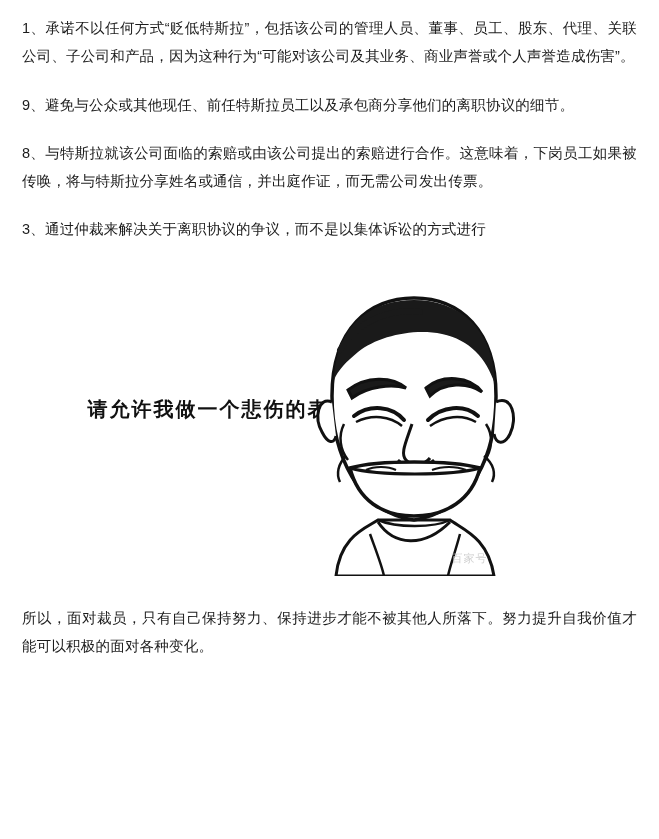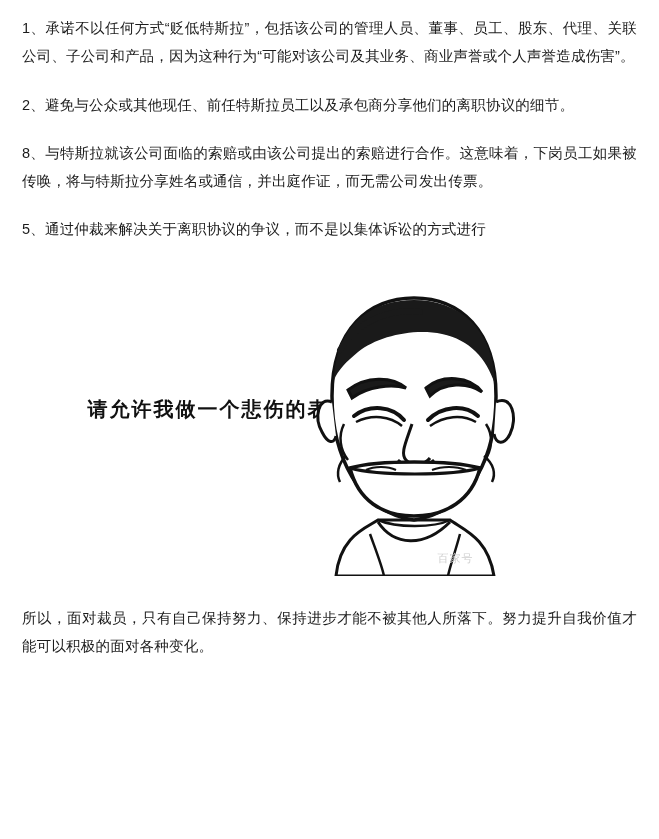--- a/index.html
+++ b/index.html
@@ -57,37 +57,37 @@
   }
   .meme-figure {
     position: absolute;
     right: 66px;
     top: 6px;
     width: 270px;
     height: 292px;
   }
   .watermark {
     position: absolute;
-    right: 136px;
+    right: 122px;
     bottom: 12px;
     font-size: 11px;
     color: #cfcfcf;
     letter-spacing: 1px;
   }
   svg { display: block; }
 </style>
 </head>
 <body>
 
 <div class="page">
 
   <p class="para">1、承诺不以任何方式“贬低特斯拉”，包括该公司的管理人员、董事、员工、股东、代理、关联公司、子公司和产品，因为这种行为“可能对该公司及其业务、商业声誉或个人声誉造成伤害”。</p>
-  <p class="para">2、避免与公众或其他现任、前任特斯拉员工以及承包商分享他们的离职协议的细节。</p>
+  <p class="para">9、避免与公众或其他现任、前任特斯拉员工以及承包商分享他们的离职协议的细节。</p>
   <p class="para">8、与特斯拉就该公司面临的索赔或由该公司提出的索赔进行合作。这意味着，下岗员工如果被传唤，将与特斯拉分享姓名或通信，并出庭作证，而无需公司发出传票。</p>
-  <p class="para">5、通过仲裁来解决关于离职协议的争议，而不是以集体诉讼的方式进行</p>
+  <p class="para">3、通过仲裁来解决关于离职协议的争议，而不是以集体诉讼的方式进行</p>
 
   <div class="meme-block">
     <div class="meme">
       <div class="meme-caption">请允许我做一个悲伤的表情</div>
 
       <svg class="meme-figure" viewBox="0 0 270 292" xmlns="http://www.w3.org/2000/svg">
 
         <path d="M62 292 C66 252 92 244 104 236 L176 236 C190 246 214 254 220 292 Z" fill="#ffffff" stroke="#111" stroke-width="3"></path>
 
         <path d="M104 238 C120 262 150 264 176 238" fill="none" stroke="#111" stroke-width="3"></path>

